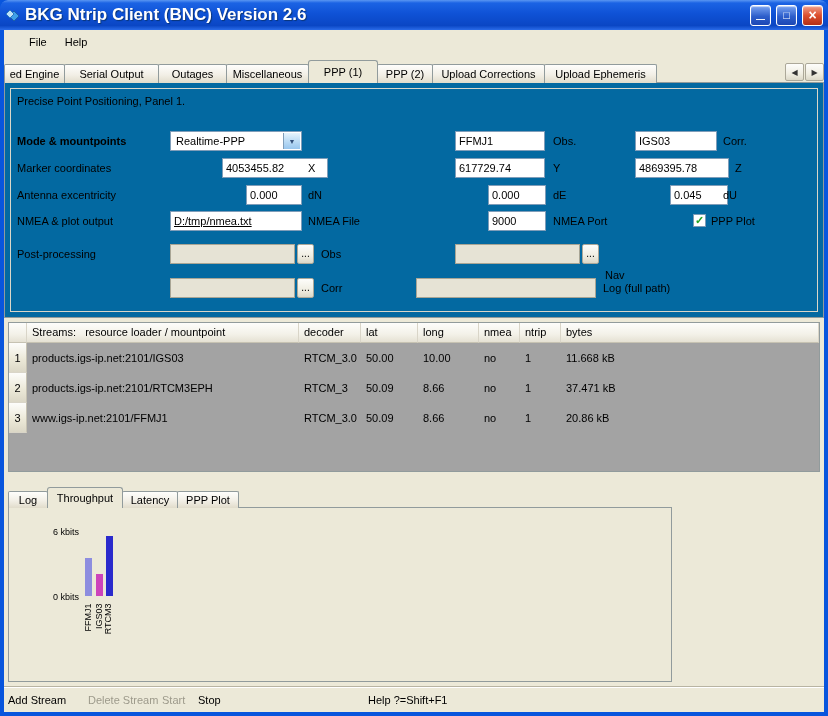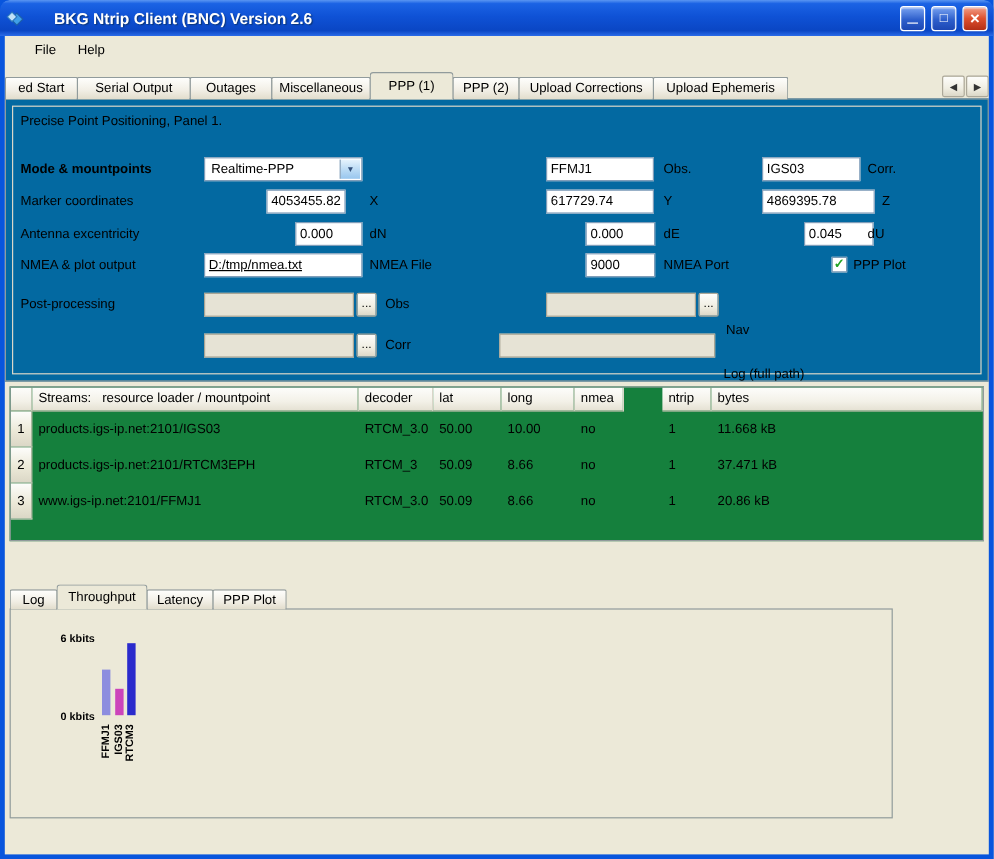--- a/index.html
+++ b/index.html
@@ -15,22 +15,22 @@
     background: #0855dd; border-radius: 8px 8px 0 0; overflow: hidden;
   }
   
   .titlebar {
     position: absolute; left: 0; top: 0; width: 828px; height: 30px;
     background: linear-gradient(180deg, #5a96f2 0%, #1b63e4 10%, #0f52d6 45%, #0a46c4 85%, #2a6be8 100%);
     border-radius: 8px 8px 0 0;
     display: flex; align-items: center; padding: 0 5px; gap: 4px;
   }
   .title-text {
-    flex: 1; color: #fff; font-weight: bold; font-size: 13px;
-    text-shadow: 1px 1px 1px #0a3578; white-space: nowrap; overflow: hidden; margin-left: 20px;
+    flex: 1; color: #fff; font-weight: bold; font-size: 17px;
+    text-shadow: 1px 1px 1px #0a3578; white-space: nowrap; overflow: hidden;
   }
   .win-btn {
     width: 21px; height: 21px; border-radius: 3px; border: 1px solid #fff;
     display: flex; align-items: center; justify-content: center;
     color: #fff; font-weight: bold; cursor: default; margin-left: 1px;
     box-shadow: inset 0 1px 1px rgba(255,255,255,.6);
   }
   .btn-min, .btn-max { background: linear-gradient(180deg, #7aa4f2, #2d5ecb 55%, #1c47b4); }
   .btn-close { background: linear-gradient(180deg, #f1a08a, #dd4f2e 50%, #b32f16); }
   .glyph-min { font-size: 9px; line-height: 8px; align-self: flex-end; margin-bottom: 2px; }
@@ -94,57 +94,57 @@
     background: linear-gradient(180deg, #e6f4fd, #bcdcf5 50%, #98c6ee);
     border-left: 1px solid #7f9db9; text-align: center; color: #33507a;
     font-size: 7px; line-height: 17px;
   }
   .checkbox {
     position: absolute; width: 13px; height: 13px; background: #fff;
     border: 1px solid #7c9bb7; text-align: center; cursor: default;
   }
   .check-glyph { color: #23a323; font-weight: bold; font-size: 11px; line-height: 11px; display:block; }
   
-  .streams { position: absolute; left: 4px; top: 292px; width: 812px; height: 129px;
-    border: 1px solid #919b9c; background: #15803d; overflow: hidden; }
+  .streams { position: absolute; left: 4px; top: 292px; width: 812px; height: 150px;
+    border: 1px solid #919b9c; background: #a3a3a3; overflow: hidden; }
   .thead { display: flex; height: 20px; }
   .th {
     background: linear-gradient(180deg, #fdfdfb, #f3f1e8 60%, #e5e1d3);
     border-right: 1px solid #d9d5c8; border-bottom: 1px solid #c6c2b2;
     padding: 3px 5px; white-space: pre; overflow: hidden; cursor: default;
   }
   .trow { display: flex; height: 30px; cursor: default; }
   .td { padding: 9px 5px 0 5px; white-space: nowrap; overflow: hidden; }
   .vhead {
     background: linear-gradient(180deg, #fdfdfb, #ece9d8 55%, #dbd7c6);
     border-right: 1px solid #c6c2b2; border-bottom: 1px solid #d9d5c8;
     display: flex; align-items: center; justify-content: center; padding: 0;
   }
   .c0 { width: 18px; flex: none; }
   .c1 { width: 272px; flex: none; }
   .c2 { width: 62px; flex: none; }
   .c3 { width: 57px; flex: none; }
   .c4 { width: 61px; flex: none; }
   .c5 { width: 41px; flex: none; }
-  .c6 { width: 41px; flex: none; margin-left: 32px; }
+  .c6 { width: 41px; flex: none; }
   .c7 { flex: 1; }
   
   .btabs { position: absolute; left: 4px; top: 458px; height: 20px;
     display: flex; align-items: flex-end; z-index: 2; }
   .btab {
     height: 17px; border: 1px solid #919b9c; border-bottom: none;
     border-radius: 2px 2px 0 0; margin-right: -1px;
     background: linear-gradient(180deg, #fefefc, #f2efe6 55%, #e1dccb);
     display: flex; align-items: center; justify-content: center;
     cursor: default; font-size: 11px;
   }
   .btab.active { height: 21px; background: #ece9d8; position: relative; z-index: 3;
     border-radius: 3px 3px 0 0; }
-  .bpane { position: absolute; left: 4px; top: 477px; width: 736px; height: 175px;
-    border: 1px solid #919b9c; background: #ece9d8; z-index: 1; font-weight: bold; }
+  .bpane { position: absolute; left: 4px; top: 477px; width: 664px; height: 175px;
+    border: 1px solid #919b9c; background: #ece9d8; z-index: 1; }
   .ytick { position: absolute; left: 16px; width: 54px; text-align: right;
     font-size: 9px; color: #000; }
   .bar { position: absolute; bottom: 85px; width: 7px; }
   .xlab { position: absolute; width: 40px; height: 11px; text-align: right;
     font-size: 9px; transform: rotate(-90deg); white-space: nowrap; }
   
   .statusbar { position: absolute; left: 0; top: 656px; width: 820px; height: 26px;
     border-top: 1px solid #b8b4a2; box-shadow: inset 0 1px 0 #fff; }
   .sb-item { position: absolute; line-height: 26px; cursor: default; }
   .sb-disabled { color: #9d9a8b; }
@@ -174,21 +174,21 @@
   </div>
 
   <div class="client">
 
     <div class="menubar">
       <span class="menu-item">File</span>
       <span class="menu-item">Help</span>
     </div>
 
     <div class="tabbar">
-      <div class="tab" style="width:61px">ed Start</div>
+      <div class="tab" style="width:61px">ed Engine</div>
       <div class="tab" style="width:95px">Serial Output</div>
       <div class="tab" style="width:69px">Outages</div>
       <div class="tab" style="width:83px">Miscellaneous</div>
       <div class="tab active" style="width:70px">PPP (1)</div>
       <div class="tab" style="width:56px">PPP (2)</div>
       <div class="tab" style="width:113px">Upload Corrections</div>
       <div class="tab" style="width:113px">Upload Ephemeris</div>
       <div class="tab-scroller">
         <span class="scroll-btn">
             <span>◀</span>
@@ -208,21 +208,21 @@
       <div class="combo" style="left:165px;top:48px;width:132px;">
         <span>Realtime-PPP</span>
         <span class="combo-arrow">▼</span>
       </div>
       <input class="field" style="left: 450px; top: 48px; width: 90px;" value="FFMJ1">
       <span class="lbl" style="left:548px;top:48px;">Obs.</span>
       <input class="field" style="left: 630px; top: 48px; width: 82px;" value="IGS03">
       <span class="lbl" style="left:718px;top:48px;">Corr.</span>
 
       <span class="lbl" style="left:12px;top:75px;">Marker coordinates</span>
-      <input class="field" style="left: 217px; top: 75px; width: 66px;" value="4053455.82">
+      <input class="field" style="left: 217px; top: 75px; width: 106px;" value="4053455.82">
       <span class="lbl" style="left:303px;top:75px;">X</span>
       <input class="field" style="left: 450px; top: 75px; width: 90px;" value="617729.74">
       <span class="lbl" style="left:548px;top:75px;">Y</span>
       <input class="field" style="left: 630px; top: 75px; width: 94px;" value="4869395.78">
       <span class="lbl" style="left:730px;top:75px;">Z</span>
 
       <span class="lbl" style="left:12px;top:102px;">Antenna excentricity</span>
       <input class="field" style="left: 241px; top: 102px; width: 56px;" value="0.000">
       <span class="lbl" style="left:303px;top:102px;">dN</span>
       <input class="field" style="left: 483px; top: 102px; width: 58px;" value="0.000">
@@ -245,21 +245,21 @@
       <span class="btn3" style="left:292px;top:161px;">...</span>
       <span class="lbl" style="left:316px;top:161px;">Obs</span>
       <div class="dfield" style="left:450px;top:161px;width:125px;"></div>
       <span class="btn3" style="left:577px;top:161px;">...</span>
       <span class="lbl" style="left:600px;top:161px;margin-top:21px;">Nav</span>
 
       <div class="dfield" style="left:165px;top:195px;width:125px;"></div>
       <span class="btn3" style="left:292px;top:195px;">...</span>
       <span class="lbl" style="left:316px;top:195px;">Corr</span>
       <div class="dfield" style="left:411px;top:195px;width:180px;"></div>
-      <span class="lbl" style="left:598px;top:195px;margin-top:24px;">Log (full path)</span>
+      <span class="lbl" style="left:598px;top:195px;">Log (full path)</span>
     </div>
 
     <div class="streams">
       <div class="thead">
         <div class="th c0"></div>
         <div class="th c1">Streams:   resource loader / mountpoint</div>
         <div class="th c2">decoder</div>
         <div class="th c3">lat</div>
         <div class="th c4">long</div>
         <div class="th c5">nmea</div>
@@ -309,15 +309,22 @@
       <span class="ytick" style="top:19px;">6 kbits</span>
       <span class="ytick" style="top:84px;">0 kbits</span>
       <div class="bar" style="left: 76px; height: 38px; background: rgb(141, 141, 223);"></div>
       <div class="bar" style="left: 87px; height: 22px; background: rgb(204, 68, 187);"></div>
       <div class="bar" style="left: 97px; height: 60px; background: rgb(42, 42, 204);"></div>
       <span class="xlab" style="left:59px;top:110px;">FFMJ1</span>
       <span class="xlab" style="left:70px;top:110px;">IGS03</span>
       <span class="xlab" style="left:79px;top:110px;">RTCM3</span>
     </div>
 
+    <div class="statusbar">
+      <span class="sb-item" style="left:4px;">Add Stream</span>
+      <span class="sb-item sb-disabled" style="left:84px;">Delete Stream</span>
+      <span class="sb-item sb-disabled" style="left:158px;">Start</span>
+      <span class="sb-item" style="left:194px;">Stop</span>
+      <span class="sb-item" style="left:364px;">Help ?=Shift+F1</span>
+    </div>
 
   </div>
 </div>
 
 </body></html>

